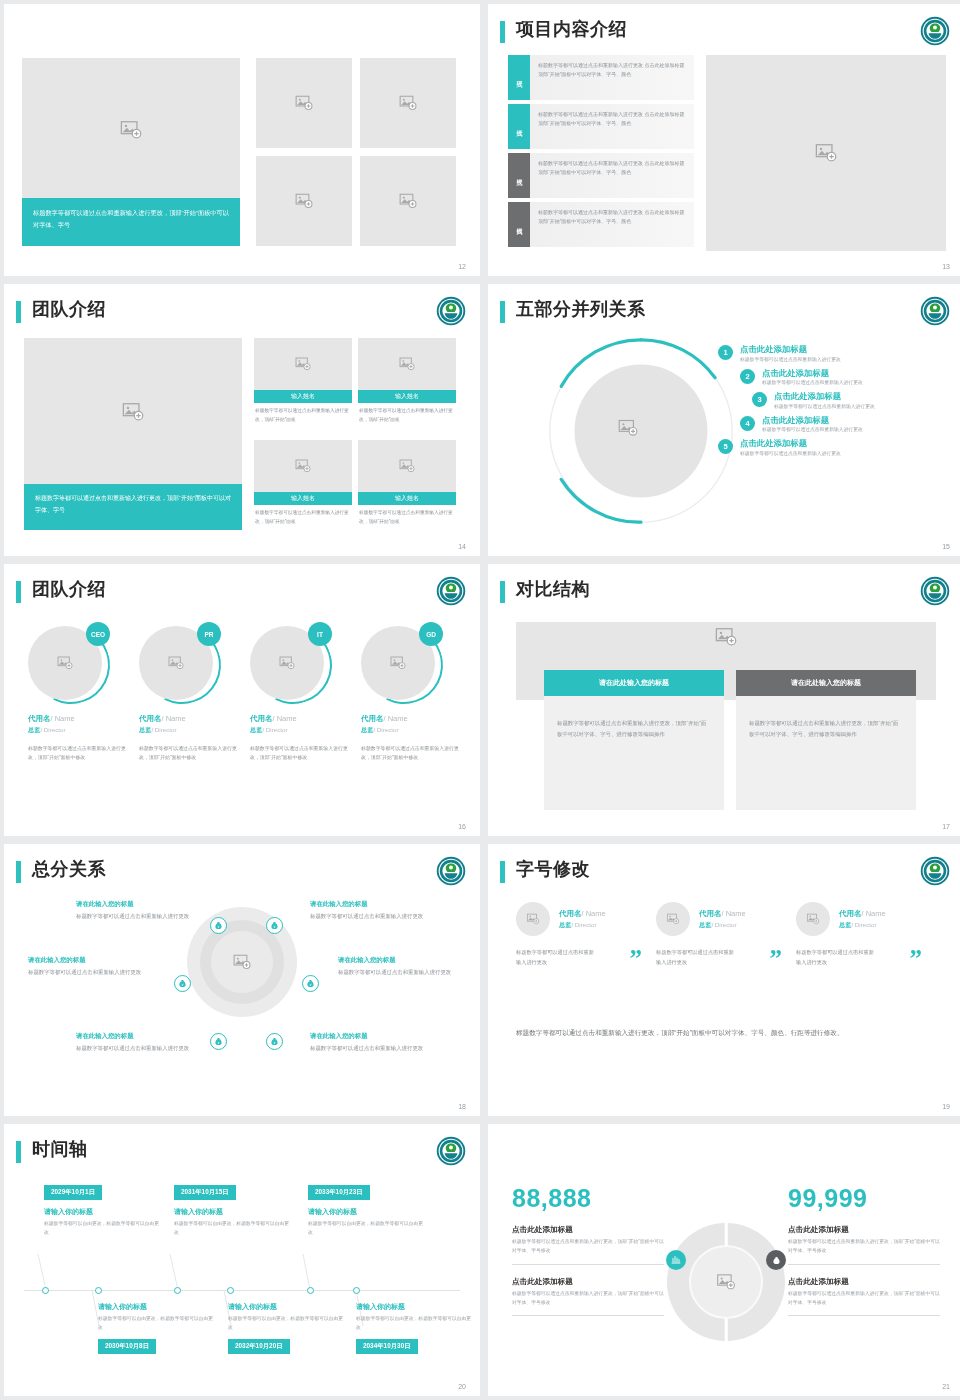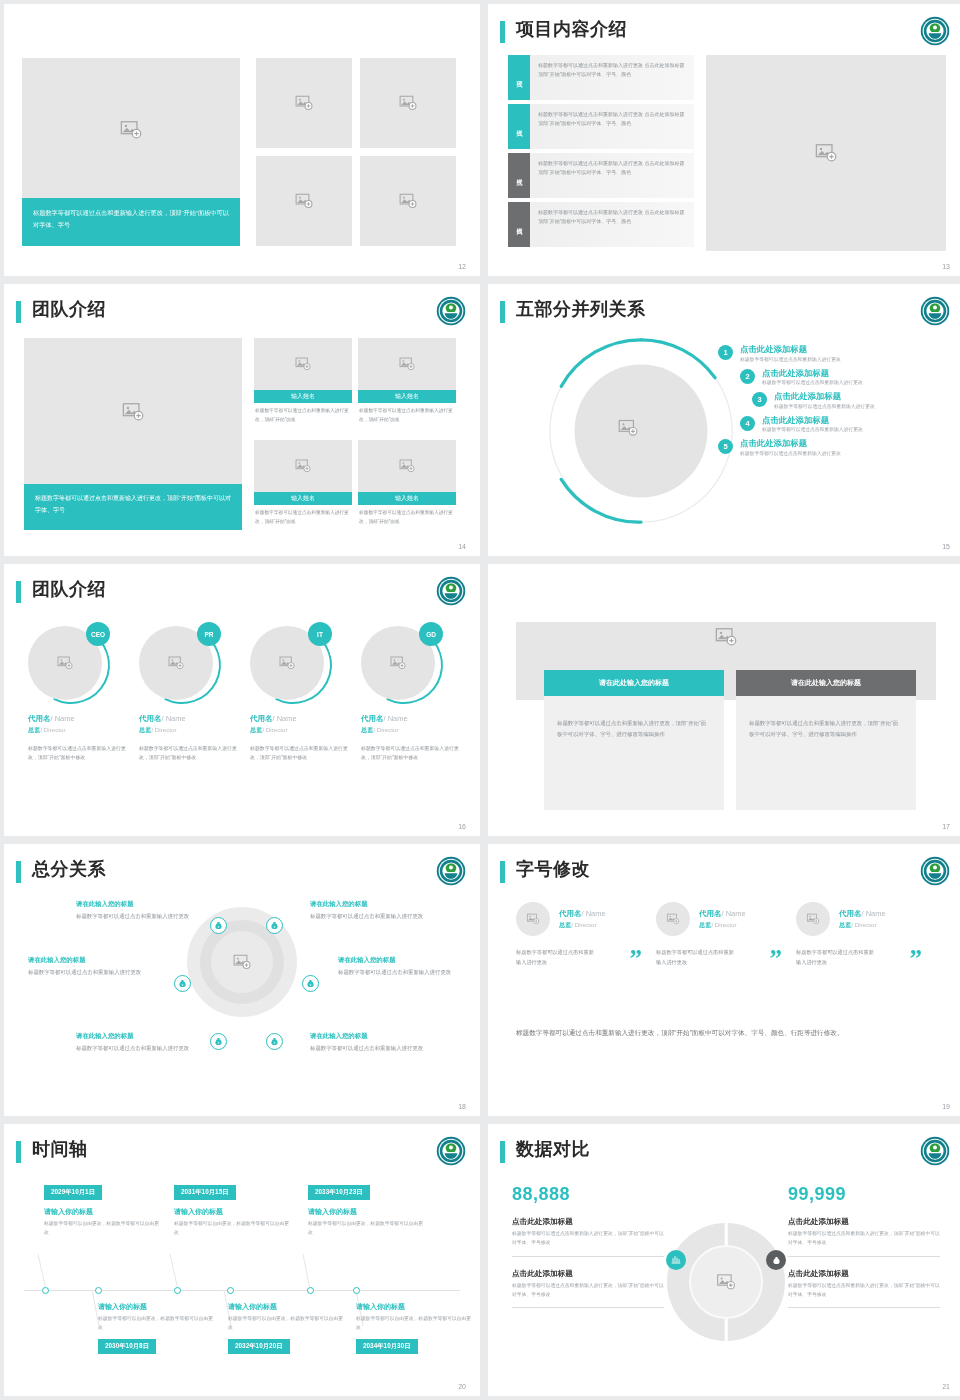--- a/index.html
+++ b/index.html
@@ -147,21 +147,21 @@
 
   
   .s21-donut { position: absolute; left: 50%; top: 158px; transform: translate(-50%,-50%);
                width: 118px; height: 118px; }
   .s21-d-out { position: absolute; inset: 0; border-radius: 50%; background: #e6e6e6; }
   .s21-d-in { position: absolute; inset: 22px; border-radius: 50%; background: #eeeeee;
               border: 2px solid #fafafa; }
   .s21-gapv { position: absolute; left: 50%; width: 2.5px; background: #fff; transform: translateX(-50%); }
   .s21-ic { position: absolute; top: 50%; transform: translateY(-50%); width: 20px; height: 20px;
             border-radius: 50%; display: flex; align-items: center; justify-content: center; }
-  .s21-num { font-size: 18px; font-weight: bold; color: #2cbfbf; letter-spacing: .5px; }
+  .s21-num { font-size: 25px; font-weight: bold; color: #2cbfbf; letter-spacing: .5px; }
   .s21-side { position: absolute; top: 60px; width: 152px; }
   .s21-bh { font-size: 7.6px; font-weight: bold; color: #3a3a3a; margin-top: 12px; }
   .s21-bt { font-size: 4.8px; line-height: 1.85; color: #9aa0a6; margin-top: 3px;
             padding-bottom: 8px; border-bottom: 1px solid #dcdcdc; }
   .s21-l { left: 24px; } .s21-r { left: 300px; }
 </style>
 </head>
 <body>
 
 <svg width="0" height="0" style="position:absolute">
@@ -456,20 +456,33 @@
         <div class="s16-badge">GD</div>
       </div>
       <div class="s16-n1"><span class="s16-nm">代用名</span><span class="s16-en">/ Name</span></div>
       <div class="s16-n2"><span class="s16-nm">总监</span><span class="s16-en">/ Director</span></div>
       <div class="s16-d">标题数字等都可以通过点击和重新输入进行更改，顶部“开始”面板中修改</div>
     </div>
     <div class="pgnum">16</div>
   </div>
 
   <div class="slide">
+    <div class="s-head">
+      <div class="tbar"></div>
+      <div class="s-title">对比结构</div>
+      <svg class="logo" viewBox="0 0 40 40">
+        <circle cx="20" cy="20" r="19" fill="#0f7d8a"></circle>
+          <circle cx="20" cy="20" r="16.5" fill="#fff"></circle>
+        <circle cx="20" cy="20" r="15" fill="#12808d"></circle>
+          <circle cx="20" cy="20" r="11.5" fill="#fff"></circle>
+        <path d="M20 10c4 0 7 2.6 7 6.3 0 3.2-2.4 5-2.4 5H15.4s-2.4-1.8-2.4-5C13 12.6 16 10 20 10z" fill="#2e9e3f"></path>
+        <circle cx="20" cy="15.4" r="2.6" fill="#fff"></circle>
+        <path d="M11.5 23h17c-.6 4.3-4.3 7.4-8.5 7.4S12.1 27.3 11.5 23z" fill="#12808d"></path>
+      </svg>
+    </div>
     <div class="s17-bg"></div>
     <svg class="s17-imgico" width="22" height="22">
         <use href="#sym-img"></use>
       </svg>
     <div class="s17-card s17-l">
       <div class="s17-ch tealbox">请在此处输入您的标题</div>
       <div class="s17-cb">标题数字等都可以通过点击和重新输入进行更改，顶部“开始”面板中可以对字体、字号、进行修改等编辑操作</div>
     </div>
     <div class="s17-card s17-r">
       <div class="s17-ch greybox">请在此处输入您的标题</div>
@@ -687,33 +700,20 @@
     </div>
     <div class="s20-dn" style="left:352px">
       <div class="s20-h" style="margin-top:0">请输入你的标题</div>
       <div class="s20-t">标题数字等都可以自由更改，标题数字等都可以自由更改</div>
       <span class="s20-date tealbox" style="margin-top:6px">2034年10月30日</span>
     </div>
     <div class="pgnum">20</div>
   </div>
 
   <div class="slide">
-    <div class="s-head">
-      <div class="tbar"></div>
-      <div class="s-title">数据对比</div>
-      <svg class="logo" viewBox="0 0 40 40">
-        <circle cx="20" cy="20" r="19" fill="#0f7d8a"></circle>
-          <circle cx="20" cy="20" r="16.5" fill="#fff"></circle>
-        <circle cx="20" cy="20" r="15" fill="#12808d"></circle>
-          <circle cx="20" cy="20" r="11.5" fill="#fff"></circle>
-        <path d="M20 10c4 0 7 2.6 7 6.3 0 3.2-2.4 5-2.4 5H15.4s-2.4-1.8-2.4-5C13 12.6 16 10 20 10z" fill="#2e9e3f"></path>
-        <circle cx="20" cy="15.4" r="2.6" fill="#fff"></circle>
-        <path d="M11.5 23h17c-.6 4.3-4.3 7.4-8.5 7.4S12.1 27.3 11.5 23z" fill="#12808d"></path>
-      </svg>
-    </div>
     <div class="s21-donut">
       <div class="s21-d-out"></div>
       <div class="s21-gapv" style="top:0;height:24px"></div>
       <div class="s21-gapv" style="bottom:0;height:24px"></div>
       <div class="s21-d-in">
         <svg class="imgico" width="19" height="19">
             <use href="#sym-img"></use>
           </svg>
       </div>
     </div>

